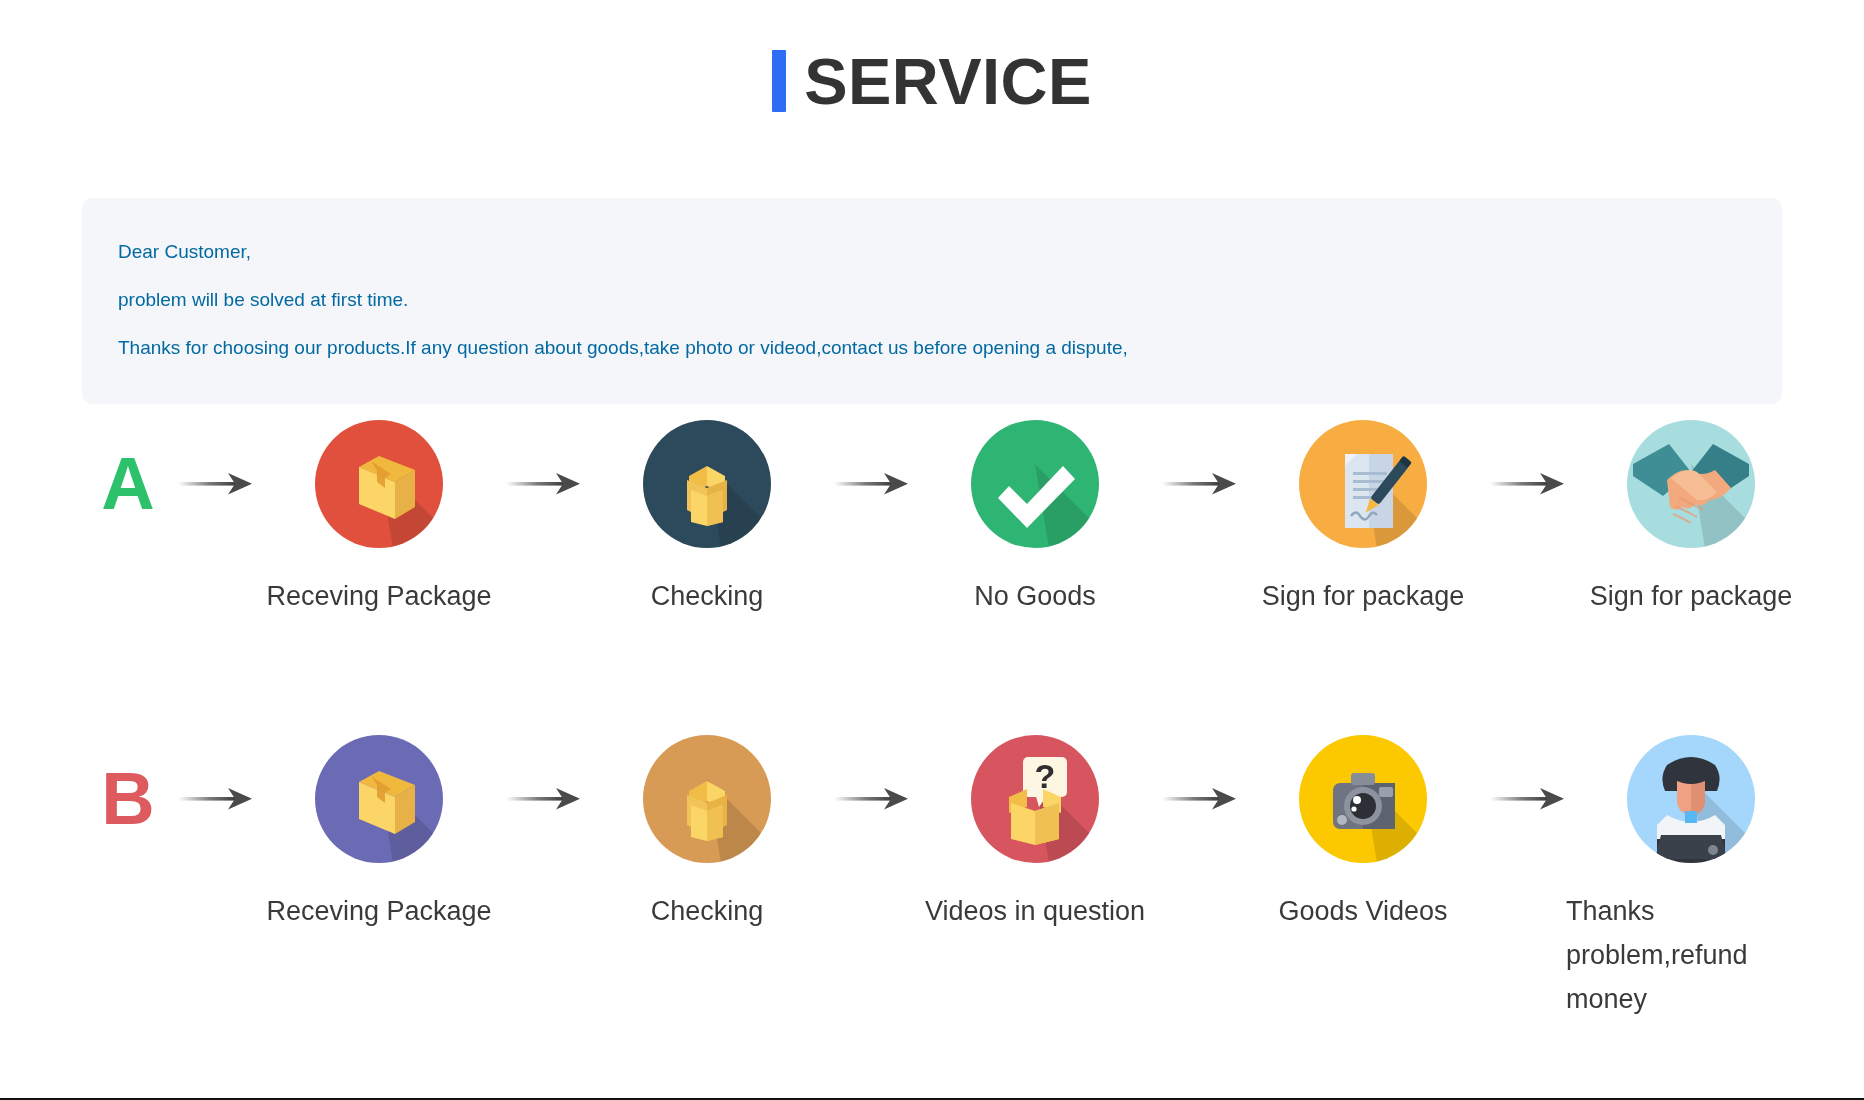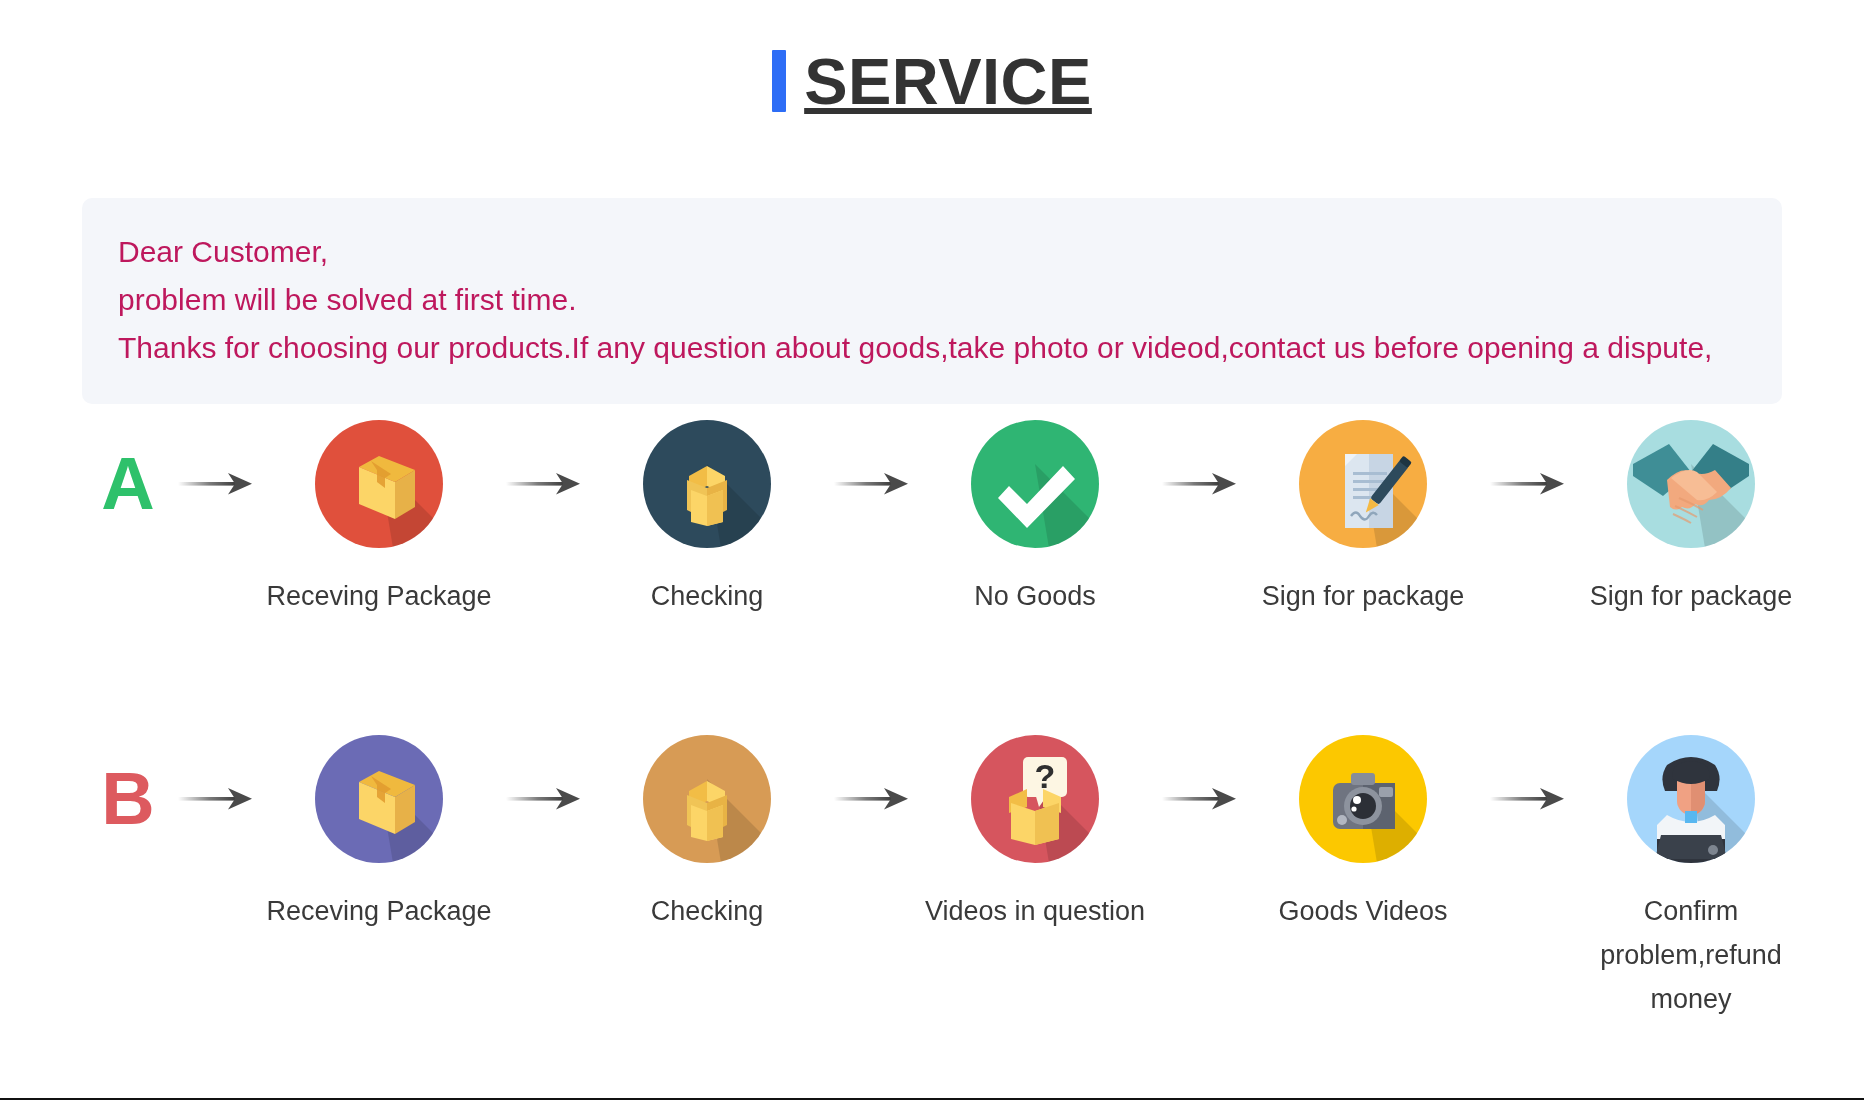--- a/index.html
+++ b/index.html
@@ -34,36 +34,35 @@
     height: 62px;
     background: #2d6df6;
     border-radius: 1px;
   }
   .title-text {
     font-size: 65px;
     font-weight: bold;
     color: #333333;
     letter-spacing: 0.5px;
     line-height: 1;
-    text-decoration: underline;
   }
 
   
   .notice {
     position: absolute;
     left: 82px;
     top: 198px;
     width: 1700px;
     background: #f4f6fa;
     border-radius: 10px;
     padding: 30px 36px 32px 36px;
   }
   .notice p {
-    font-size: 30px;
-    color: #be185d;
+    font-size: 19px;
+    color: #0369a1;
     line-height: 48px;
     white-space: nowrap;
   }
 
   
   .flow {
     position: absolute;
     left: 80px;
     width: 1710px;
     display: flex;
@@ -106,21 +105,21 @@
     display: flex;
     align-items: center;
     justify-content: center;
   }
   .step-icon svg { display: block; }
 
   .step-label {
     margin-top: 26px;
     font-size: 27px;
     color: #3a3a3a;
-    text-align: center;
+    text-align: left;
     line-height: 44px;
     max-width: 250px;
   }
 </style>
 </head>
 <body>
 
 <div class="page">
 
   <div class="title-wrap">
@@ -429,17 +428,17 @@
               <path d="M64 40 h14 v26 a14 14 0 0 1 -14 14 Z" fill="#e08f72"></path>
               <path d="M46 44 q18 10 36 0 q4 -16 -18 -18 q-22 2 -18 18 Z" fill="#2f343d"></path>
               <path d="M40 80 q24 14 48 0 l10 10 v38 h-68 v-38 Z" fill="#f2f5f8"></path>
               <path d="M58 76 h12 v12 h-12 Z" fill="#58b7f0"></path>
               <path d="M30 104 h68 v24 h-68 Z" fill="#2f343d"></path>
               <path d="M34 100 h60 l6 24 h-72 Z" fill="#3a414b"></path>
               <circle cx="86" cy="115" r="5" fill="#7d8590"></circle>
             </g>
           </svg>
         </div>
-        <div class="step-label">Confirm problem,refund money</div>
+        <div class="step-label">Thanks problem,refund money</div>
       </div>
     </div>
 
 </div>
 
 </body></html>

